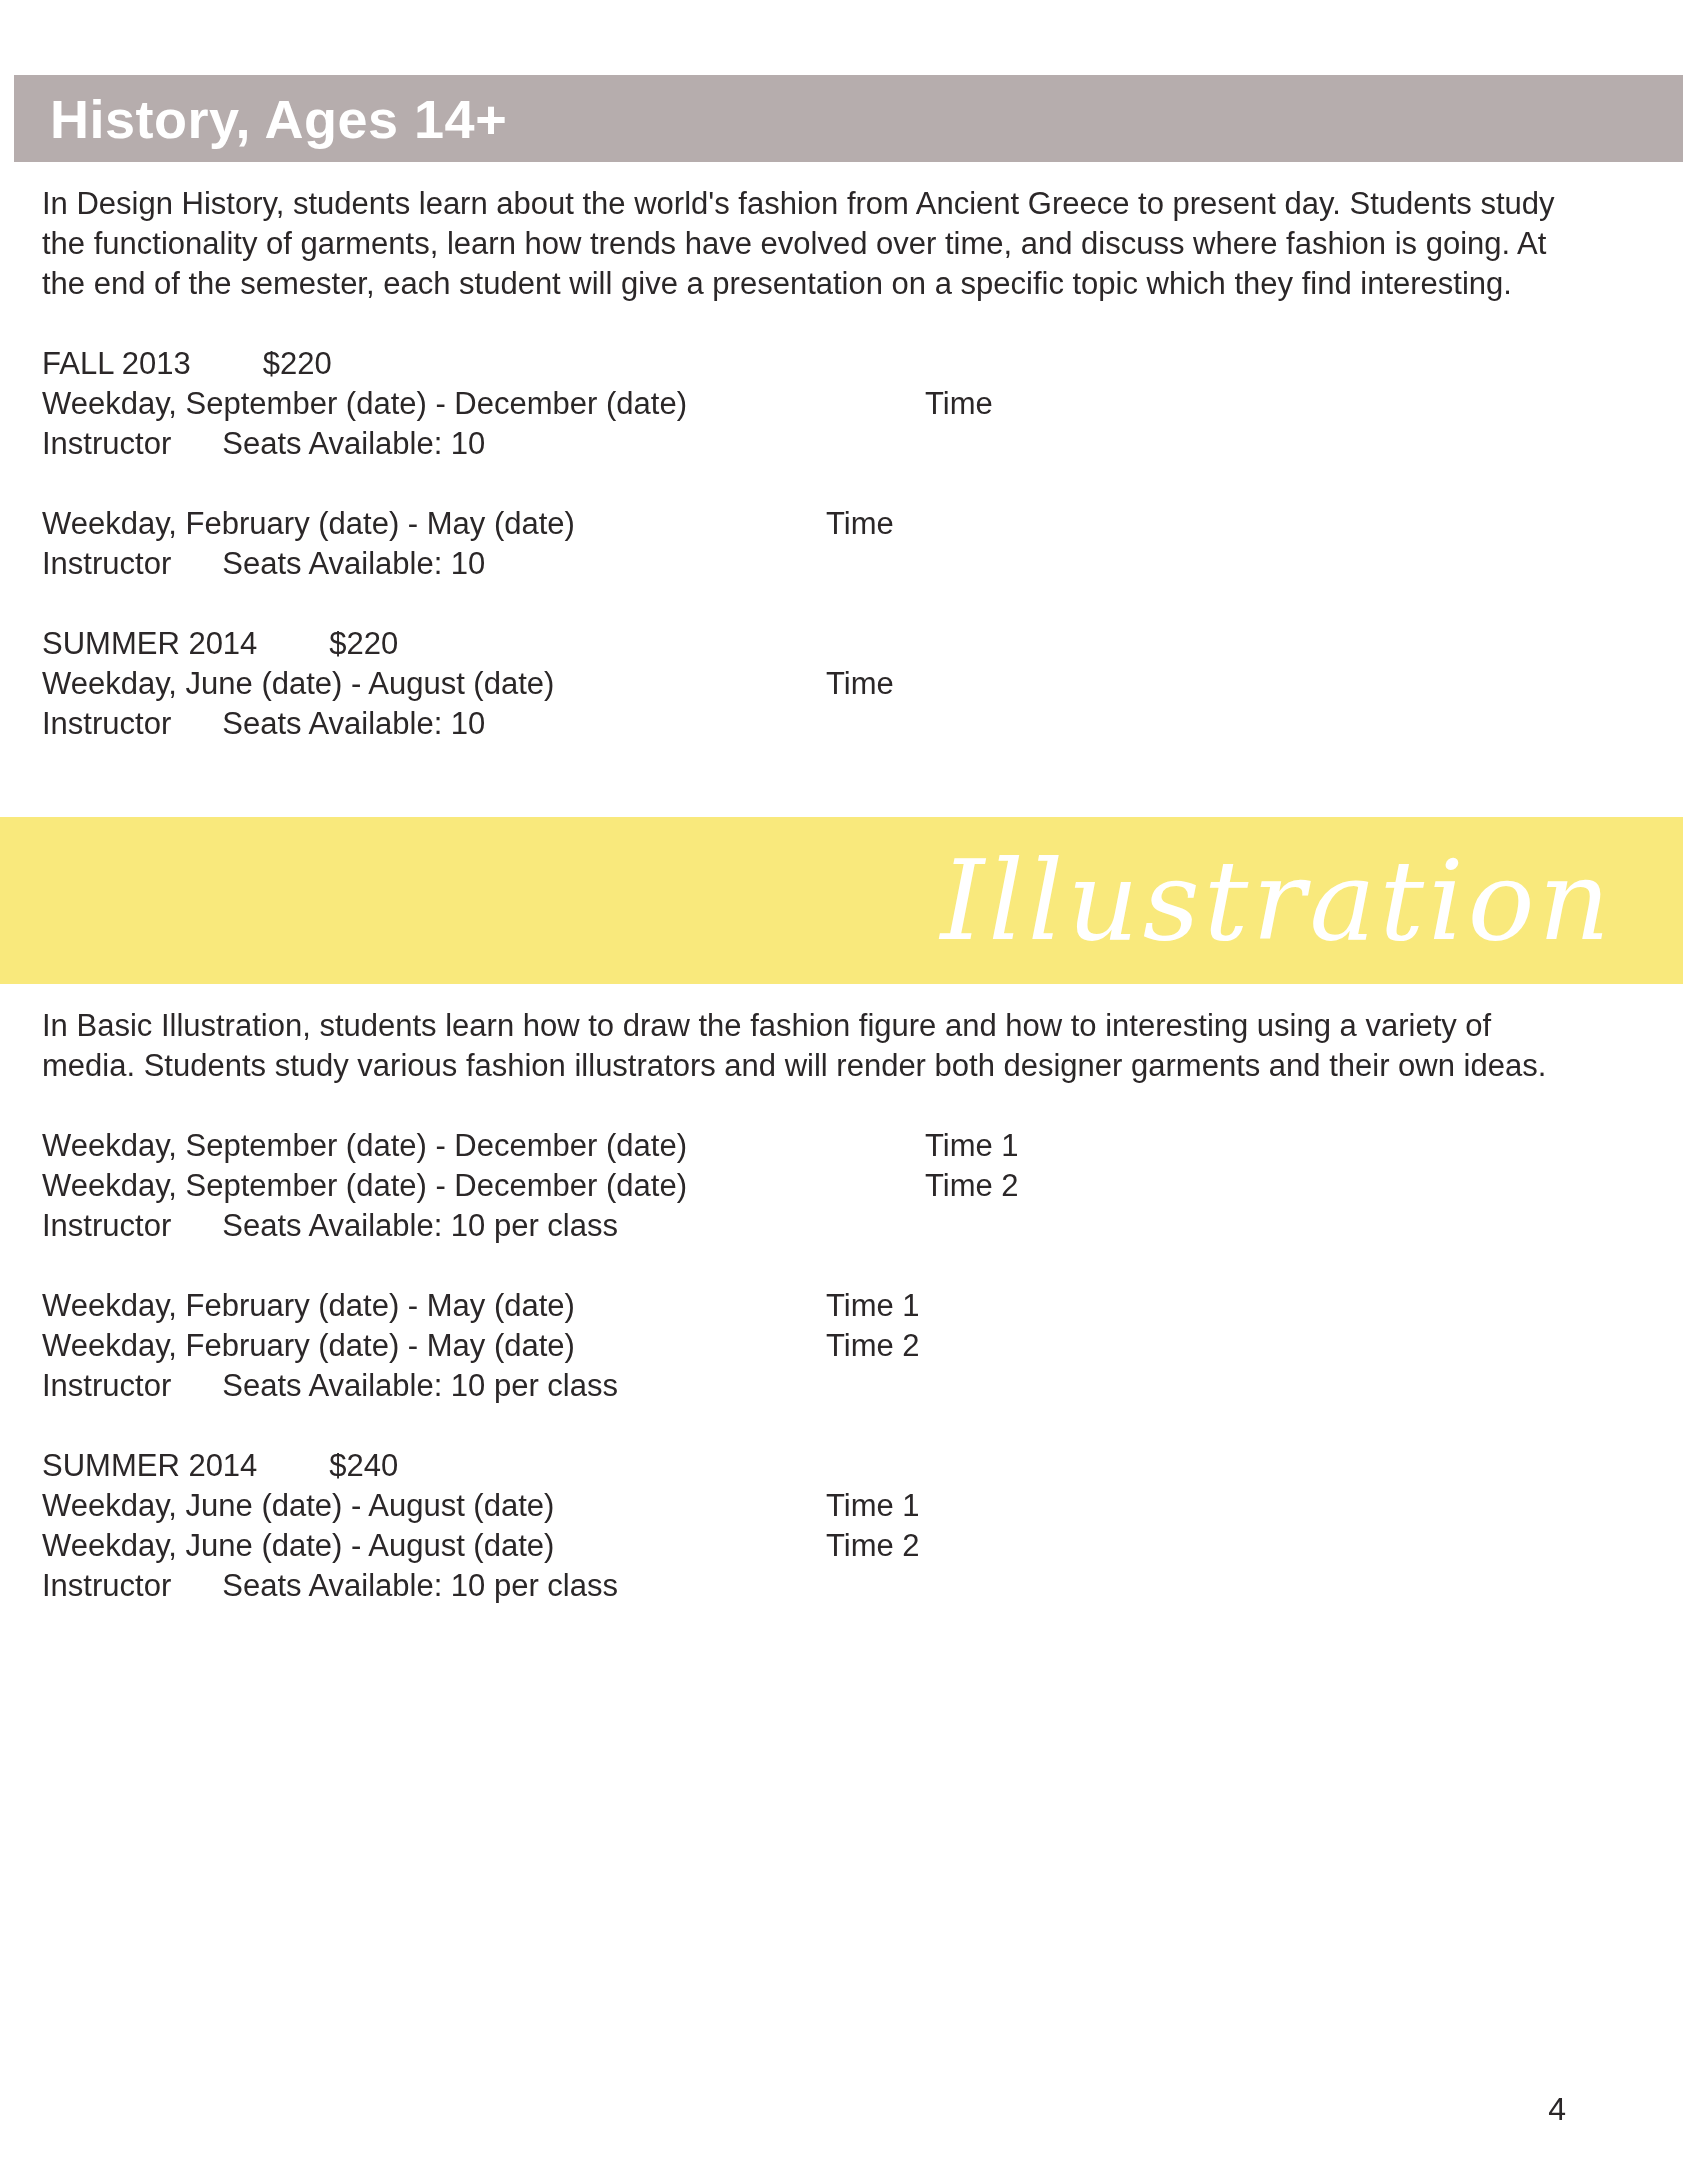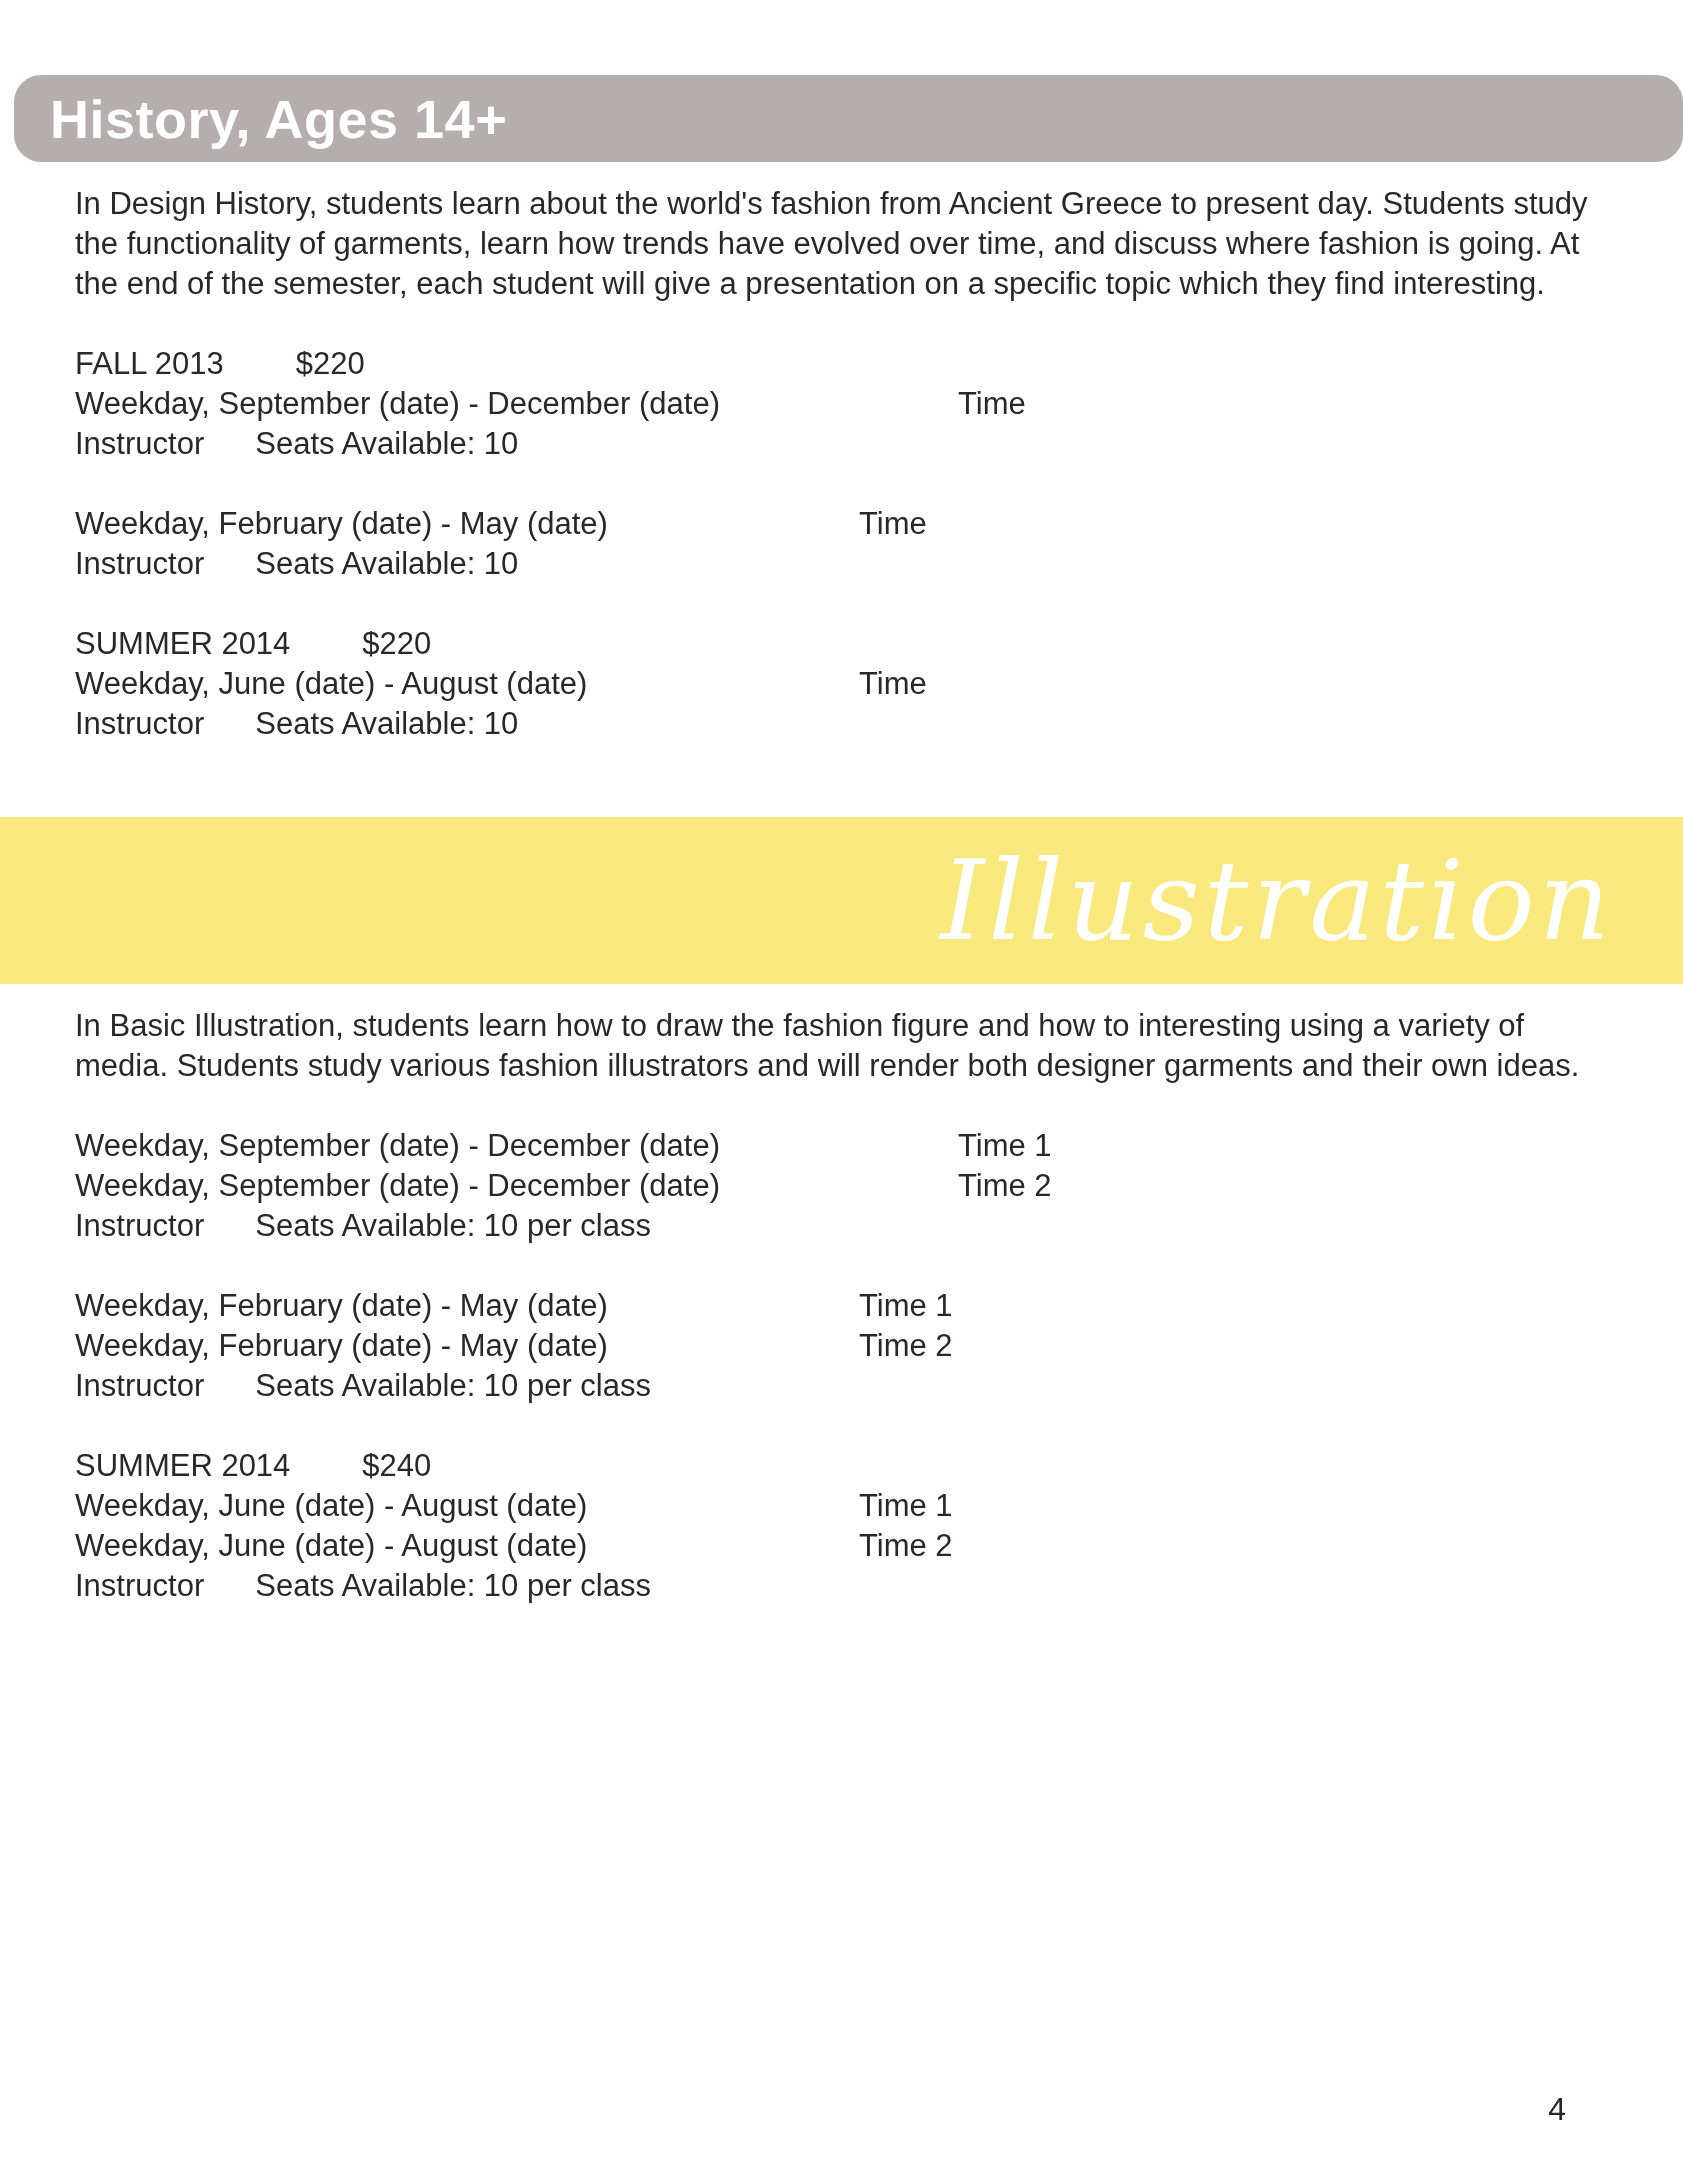--- a/index.html
+++ b/index.html
@@ -11,35 +11,34 @@
     background: #ffffff;
     font-family: "Liberation Sans", "DejaVu Sans", sans-serif;
     color: #2b2728;
   }
   .section-bar {
     height: 87px;
     background: #b6adad;
     margin-left: 14px;
     display: flex;
     align-items: center;
-    border-radius: 27px;
   }
   .section-bar.first { margin-top: 75px; }
   .section-bar.second { margin-top: 42px; }
   .section-title {
     margin: 0;
     color: #ffffff;
     font-size: 54px;
     font-weight: 700;
     padding-left: 36px;
     letter-spacing: 0.5px;
     white-space: nowrap;
   }
   .content {
-    padding: 0 89px 0 75px;
+    padding: 0 89px 0 42px;
     font-size: 31px;
     line-height: 40px;
   }
   .description {
     margin: 22px 0 0 0;
     max-width: 1539px;
   }
   .session { margin-top: 40px; }
   .term-line .price { margin-left: 72px; }
   .sched-text { display: inline-block; }

